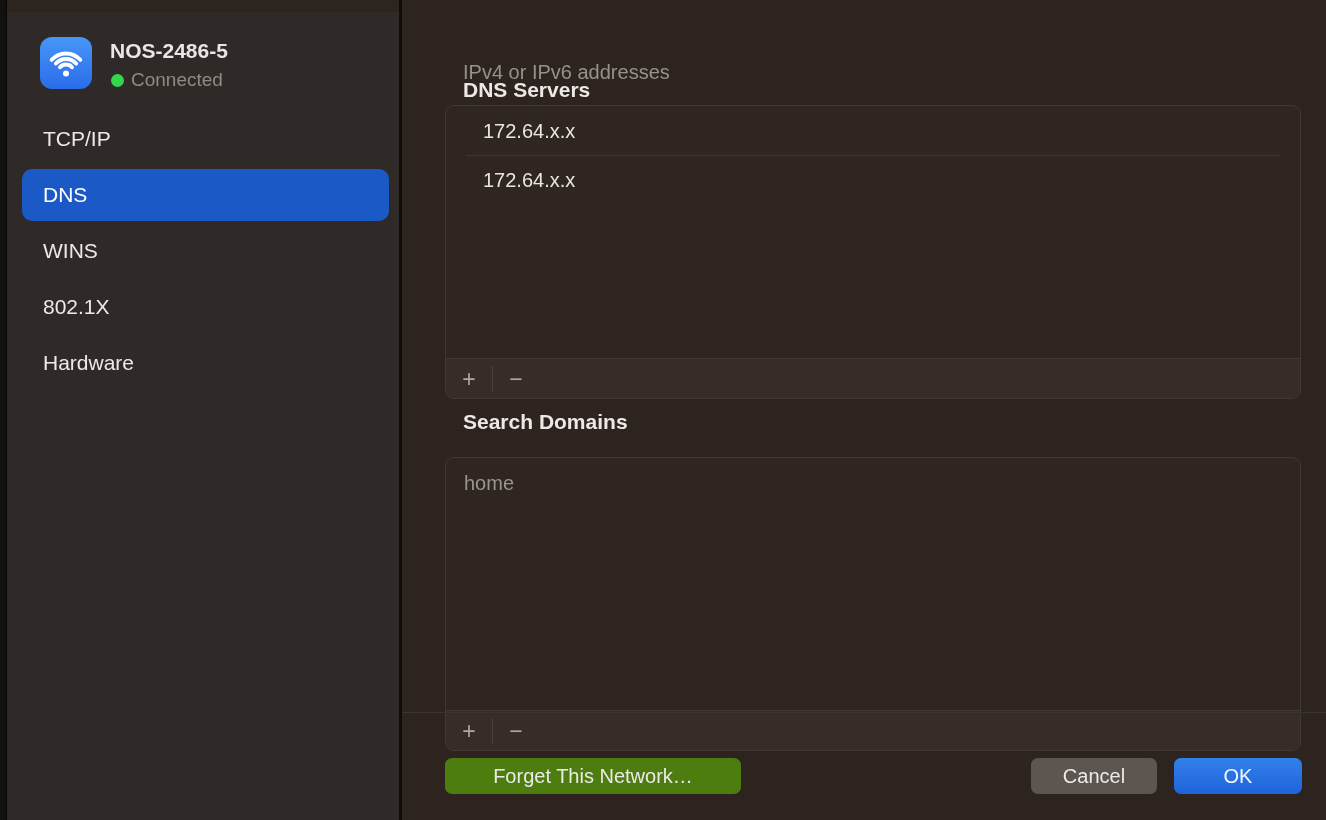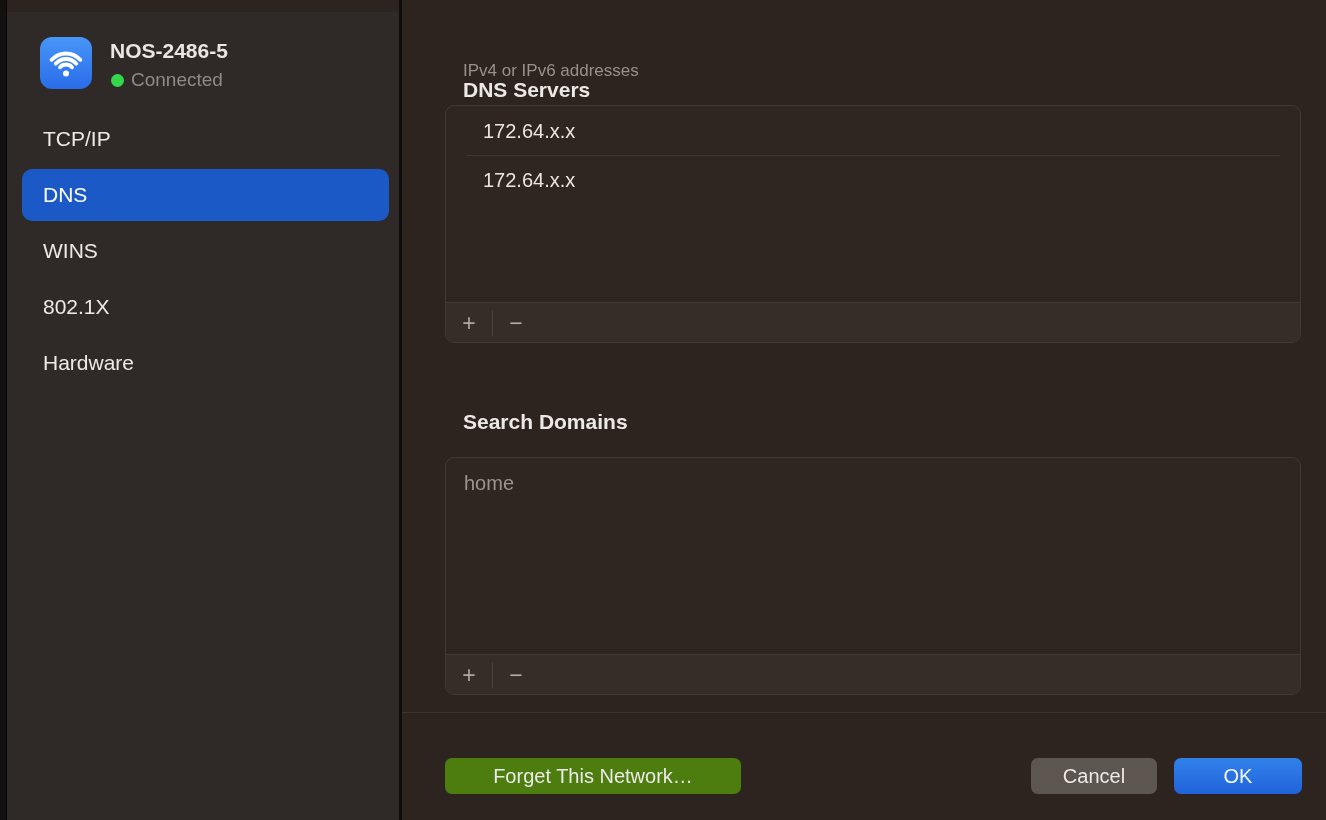--- a/index.html
+++ b/index.html
@@ -52,25 +52,25 @@
   }
   .side-item.selected { background: #1b5ac6; color: #ffffff; }
 
   
   .main { position: absolute; left: 402px; top: 0; width: 924px; height: 820px; }
 
   .section-title {
     position: absolute; left: 61px; font-size: 21px; font-weight: 700; color: #ece8e5;
   }
   .section-sub {
-    position: absolute; left: 61px; font-size: 17px; color: #98918b;
+    position: absolute; left: 61px; font-size: 20px; color: #98918b;
   }
 
   .list-box {
-    position: absolute; left: 43px; width: 856px; height: 238px;
+    position: absolute; left: 43px; width: 856px; height: 294px;
     background: #2f2621; border: 1px solid #413a34; border-radius: 9px;
     overflow: hidden;
   }
   .list-rows { position: absolute; left: 0; top: 1px; right: 0; }
   .list-row {
     height: 48px; display: flex; align-items: center;
     font-size: 20px; color: #e9e5e2;
   }
   .list-row.indent-wide { padding-left: 37px; }
   .list-row.indent-narrow { padding-left: 18px; }

